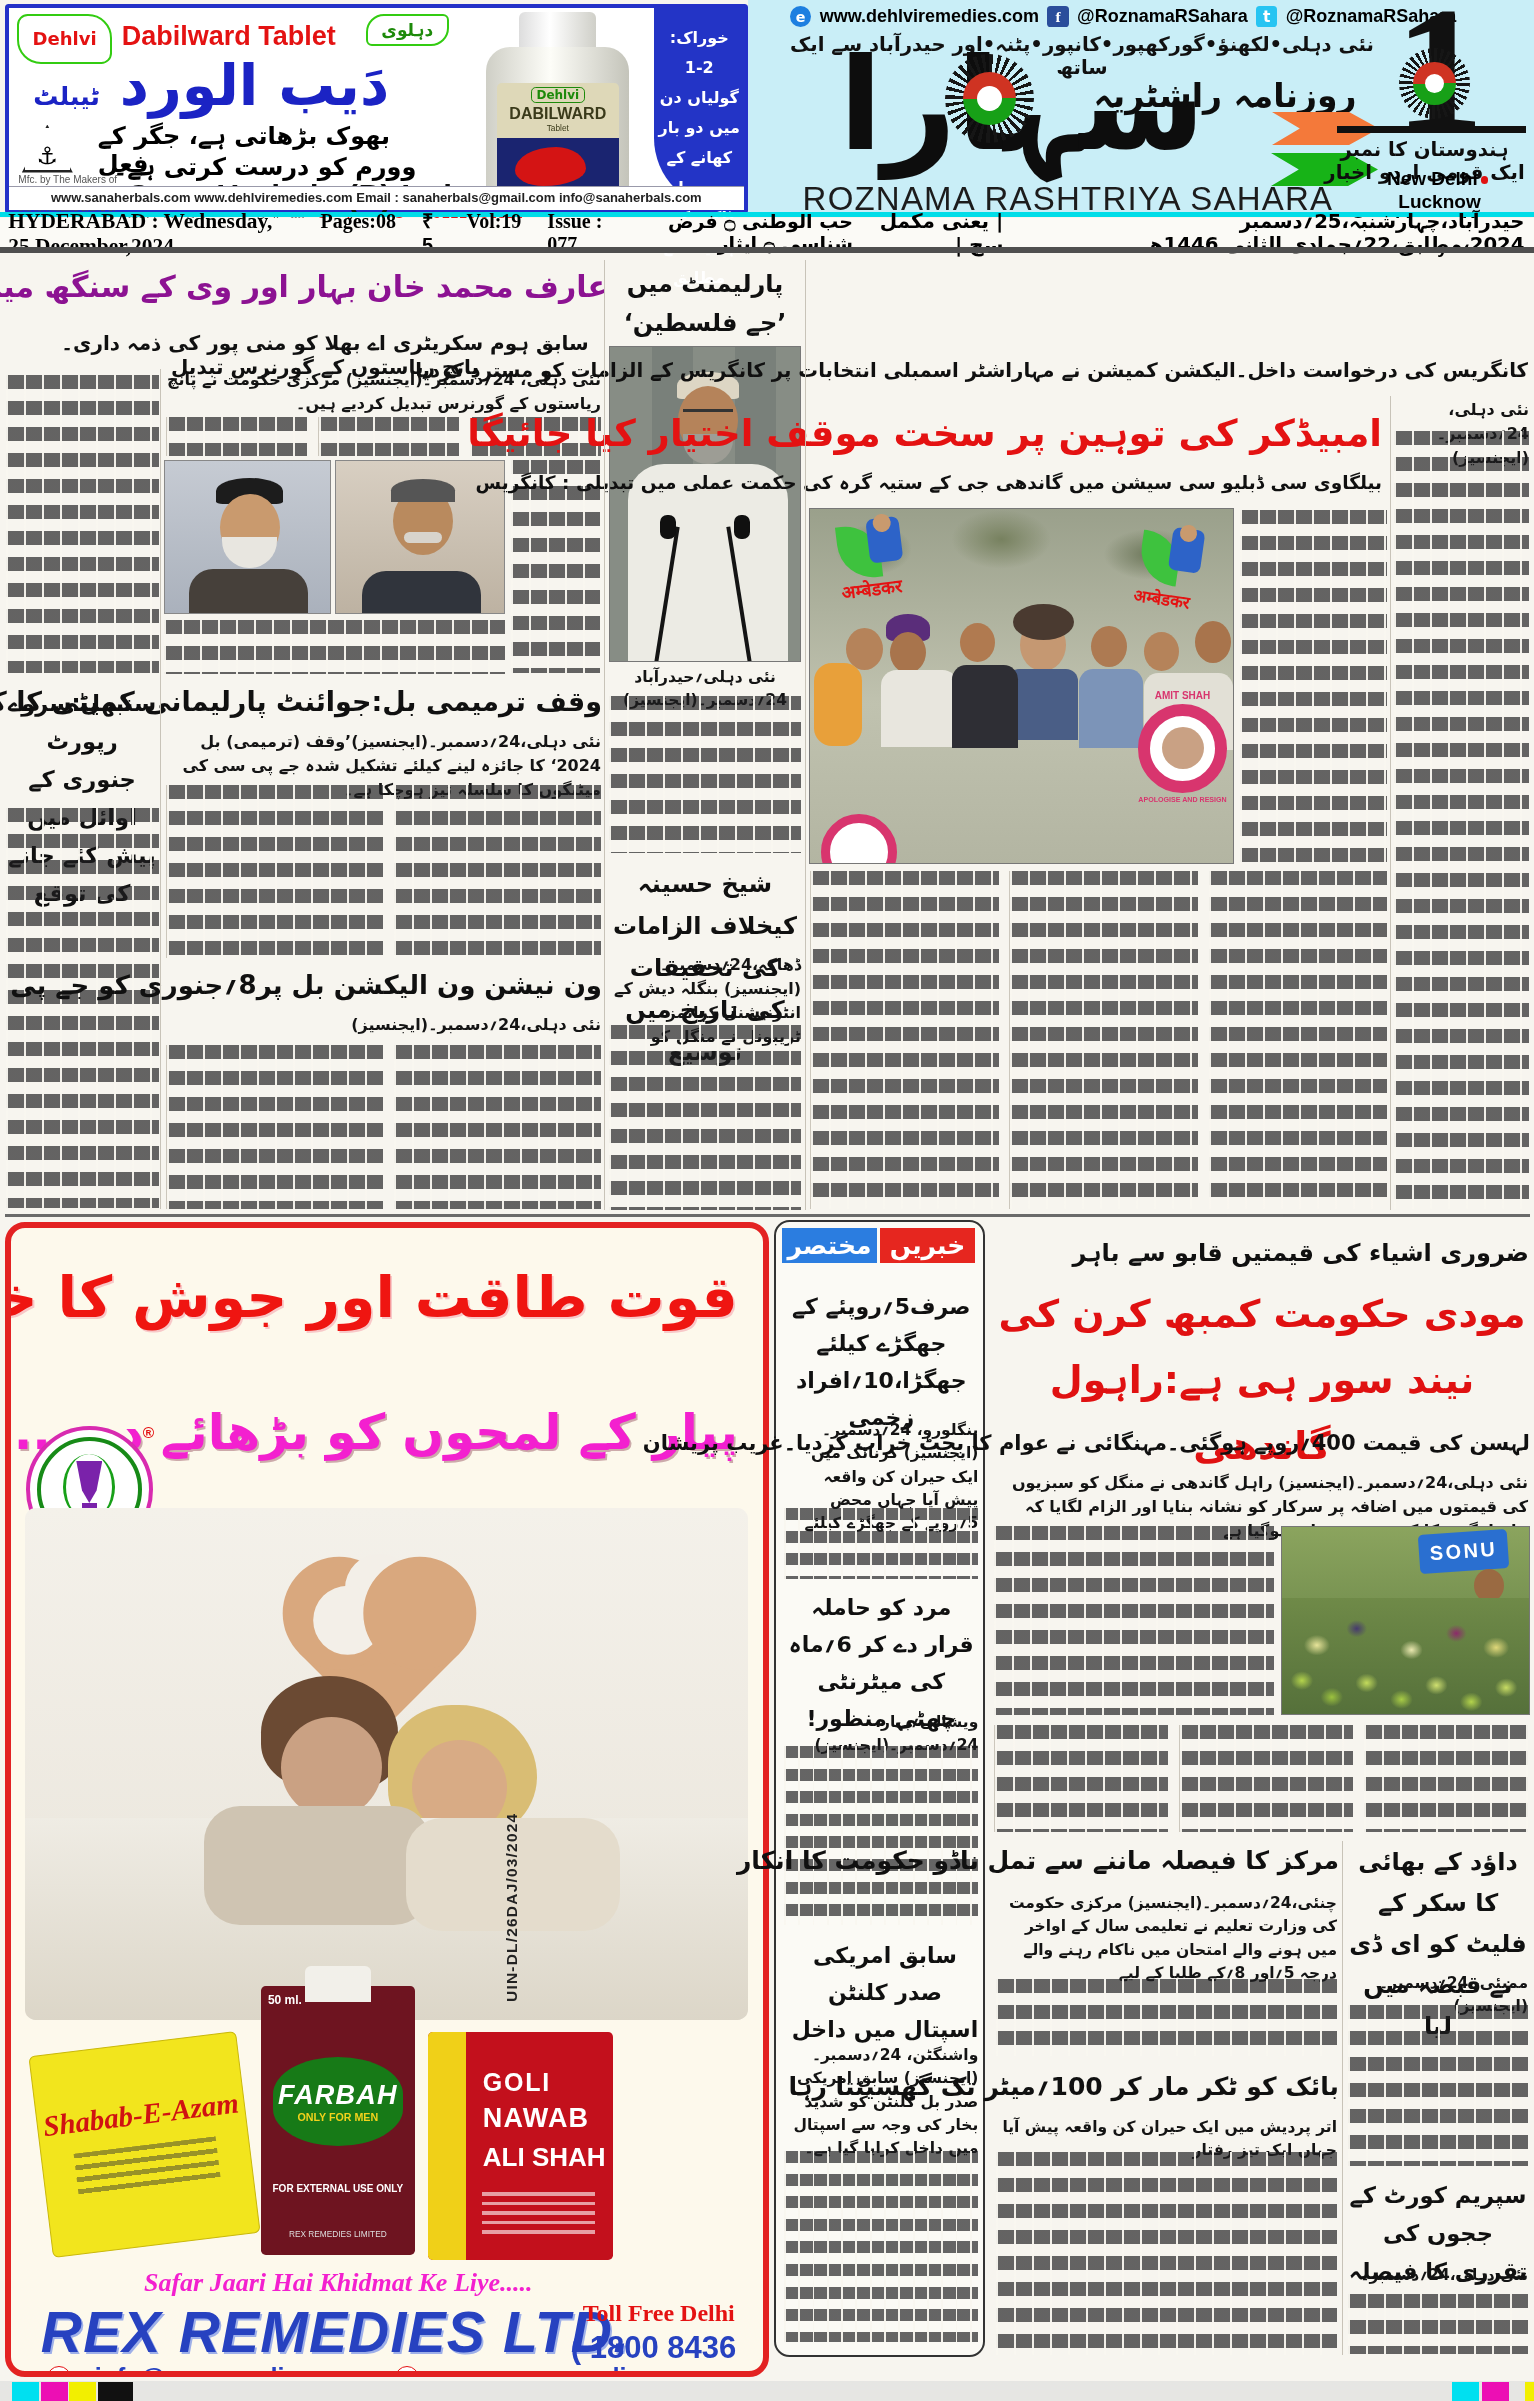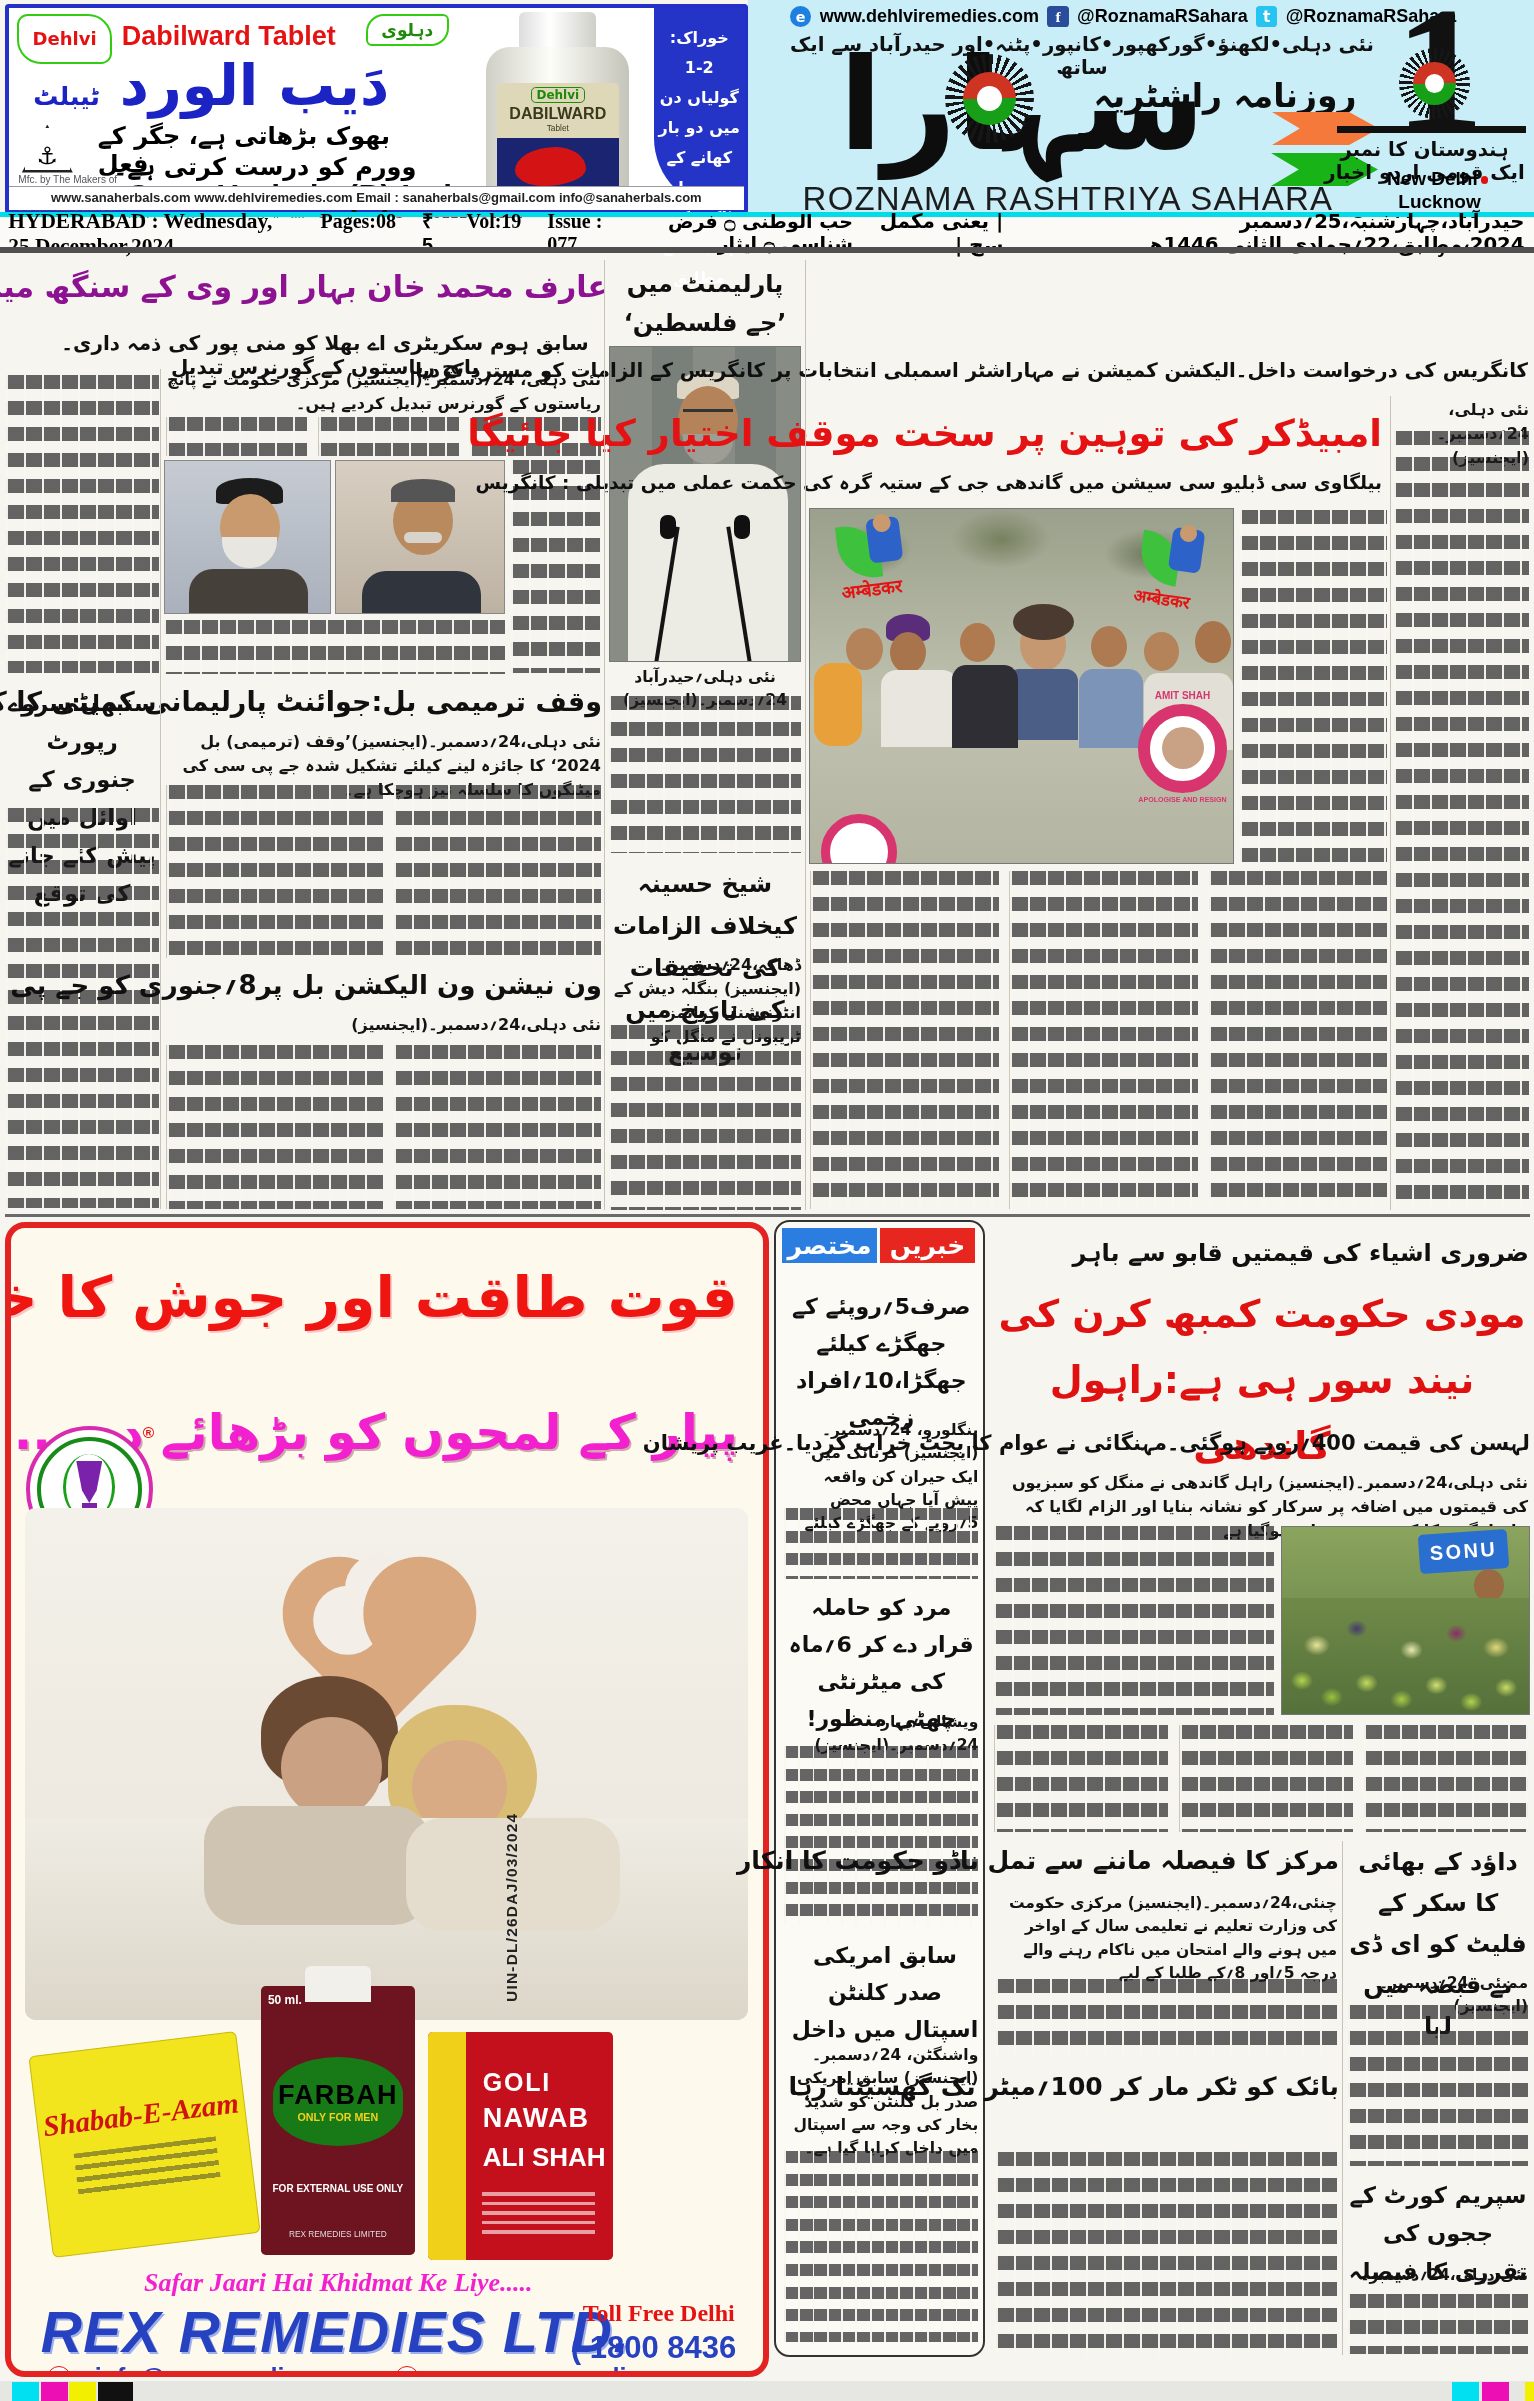--- a/index.html
+++ b/index.html
@@ -293,21 +293,21 @@
     <div class="abs b sans" style="left:492px;top:774px;width:250px;font-size:15.5px;color:#222;transform:rotate(-90deg);transform-origin:left top;letter-spacing:1.2px">UIN-DL/26DAJ/03/2024</div>
 
     <div class="abs" style="left:29px;top:815px;width:209px;height:203px;background:#f2e51d;border:1.8px solid #c9b80a;transform:rotate(-7deg);border-radius:6px">
       <div class="ctr b ser" style="font-size:29px;color:#d01212;font-style:italic;margin-top:54px">Shabab-E-Azam</div>
       <div style="margin:14.3px auto 0;width:143px;height:42px;background:repeating-linear-gradient(180deg,#3337 0 4.8px,transparent 4.8px 12px)"></div>
     </div>
     <div class="abs" style="left:250px;top:758px;width:154px;height:269px;background:#6e1420;border-radius:4.8px">
       <div class="abs" style="left:44px;top:-20px;width:66px;height:36px;background:#f2f0ea;border-radius:6px 6px 0 0"></div>
       <div class="abs b sans" style="left:7.1px;top:7.1px;color:#fff;font-size:12px">50 ml.</div>
       <div class="abs" style="left:12px;top:71px;width:130px;height:89px;background:#177a17;border-radius:60% 60% 60% 60%/50% 50% 50% 50%;display:flex;flex-direction:column;align-items:center;justify-content:center">
-        <span class="b sans" style="color:#000000;font-size:27px;letter-spacing:1.2px">FARBAH</span>
+        <span class="b sans" style="color:#ffffff;font-size:27px;font-style:italic;letter-spacing:1.2px">FARBAH</span>
         <span class="b sans" style="color:#f2d21c;font-size:10.7px">ONLY FOR MEN</span>
       </div>
       <div class="abs ctr b sans" style="left:0;top:197px;width:154px;color:#fff;font-size:10px">FOR EXTERNAL USE ONLY</div>
       <div class="abs ctr sans" style="left:0;top:243px;width:154px;color:#ddd;font-size:8.3px">REX REMEDIES LIMITED</div>
     </div>
     <div class="abs" style="left:417px;top:804px;width:185px;height:228px;background:#c3101c;border-radius:4.8px;overflow:hidden">
       <div class="abs" style="left:0;top:0;width:38px;height:228px;background:#f0d018"></div>
       <div class="abs b sans" style="left:55px;top:36px;color:#fff;font-size:25px;letter-spacing:1.8px">GOLI</div>
       <div class="abs b sans" style="left:55px;top:71px;color:#fff;font-size:27px;letter-spacing:1.2px">NAWAB</div>
       <div class="abs b sans" style="left:55px;top:110px;color:#fff;font-size:26px">ALI SHAH</div>
@@ -381,20 +381,21 @@
 
   <div class="abs hl nw" style="left:996px;top:1846px;width:343px;font-size:25px">مرکز کا فیصلہ ماننے سے تمل ناڈو حکومت کا انکار</div>
   <div class="abs intro" style="left:996px;top:1892px;width:341px;font-size:15.5px">چنئی،24؍دسمبر۔(ایجنسیز) مرکزی حکومت کی وزارت تعلیم نے تعلیمی سال کے اواخر میں ہونے والے امتحان میں ناکام رہنے والے درجہ 5؍اور 8؍کے طلبا کے لیے</div>
   <div class="abs tx" style="left:996px;top:1979px;width:341px;height:77px"></div>
 
   <div class="abs hl" style="left:1348px;top:1842px;width:180px;font-size:24px;line-height:41px">داؤد کے بھائی کا سکر کے فلیٹ کو ای ڈی نے قبضہ میں لیا</div>
   <div class="abs intro" style="left:1348px;top:1972px;width:180px;font-size:15.5px">ممبئی، 24؍دسمبر۔(ایجنسیز)</div>
   <div class="abs tx" style="left:1348px;top:2005px;width:180px;height:161px"></div>
 
   <div class="abs hl nw" style="left:996px;top:2072px;width:343px;font-size:25px">بائک کو ٹکر مار کر 100؍میٹر تک گھسیٹتا رہا</div>
+  <div class="abs intro" style="left:996px;top:2116px;width:341px;font-size:15.5px">اتر پردیش میں ایک حیران کن واقعہ پیش آیا جہاں ایک تیز رفتار</div>
   <div class="abs tx" style="left:996px;top:2152px;width:341px;height:203px"></div>
 
   <div class="abs hl" style="left:1348px;top:2176px;width:180px;font-size:22.6px;line-height:38px">سپریم کورٹ کے ججوں کی تقرری کا فیصلہ</div>
   <div class="abs intro" style="left:1348px;top:2264px;width:180px;font-size:15.5px">نئی دہلی،24؍دسمبر۔</div>
   <div class="abs tx" style="left:1348px;top:2294px;width:180px;height:60px"></div>
 
   <div class="vr" style="left:1342px;top:1841px;height:514px"></div>
 
   <div class="abs" style="left:0;top:2381px;width:1534px;height:21px;background:#e6e6e3">
     <div class="abs" style="left:12px;top:1.2px;width:27px;height:18.5px;background:#00e0f0"></div>

